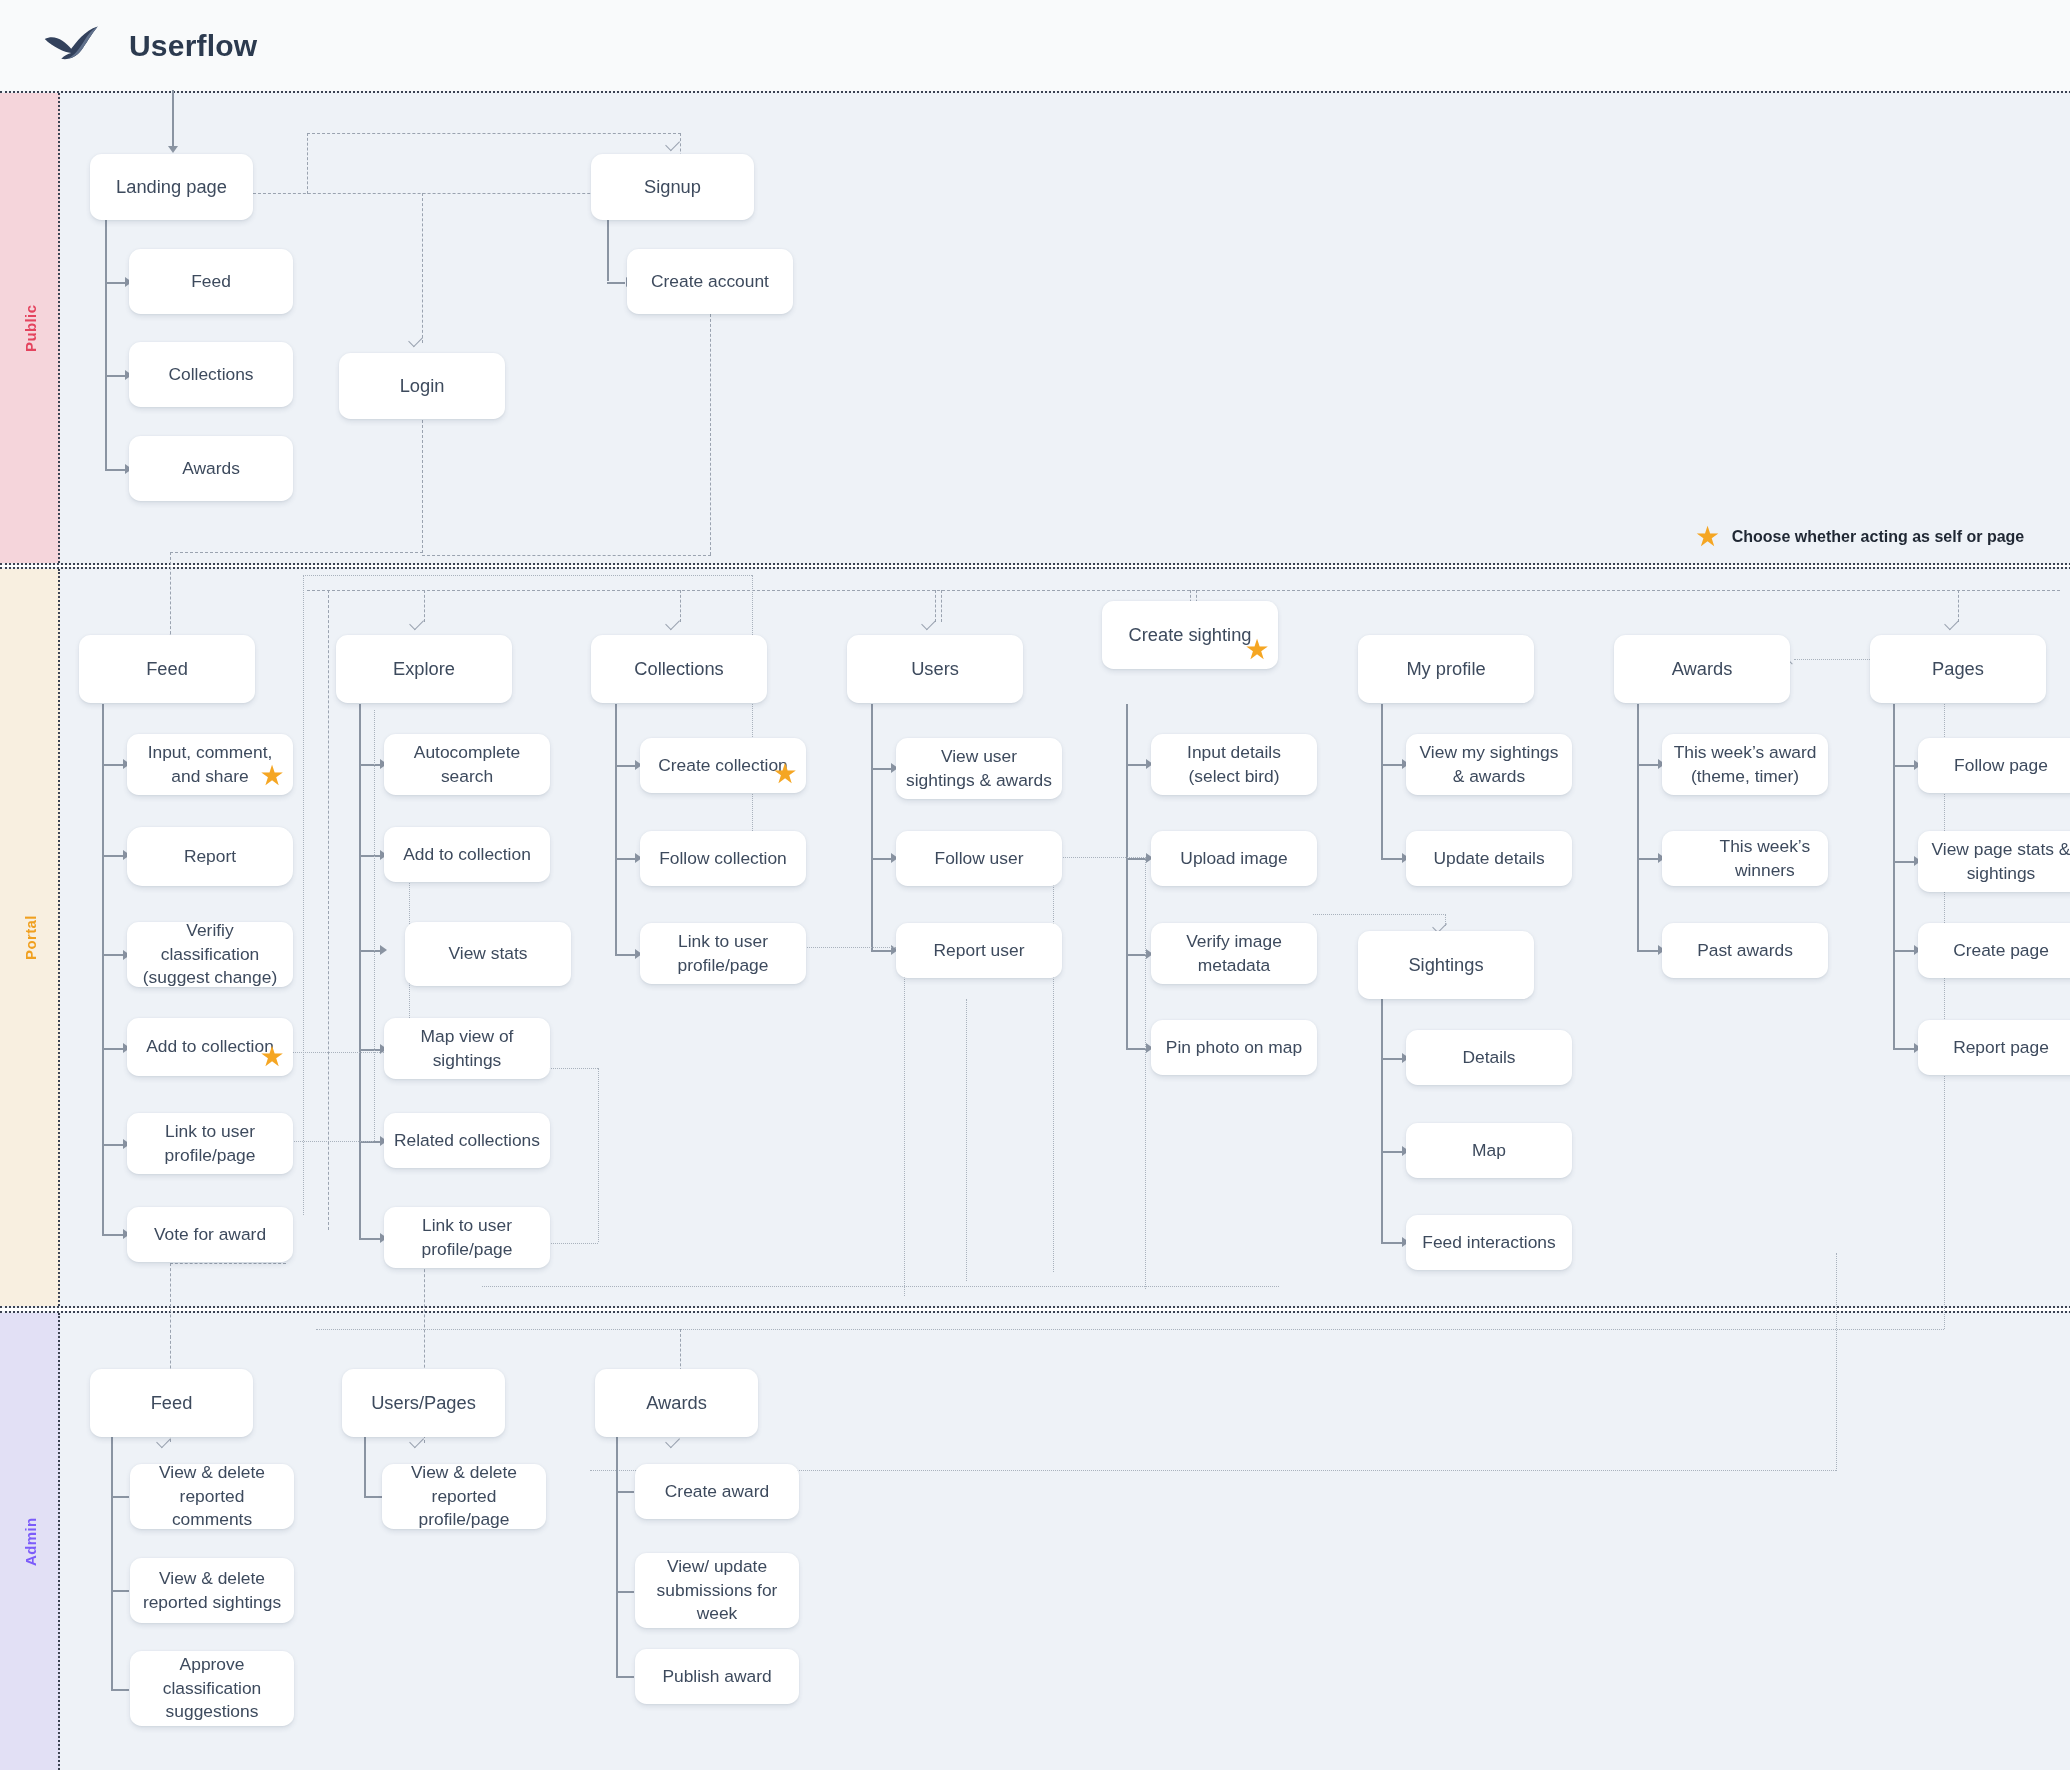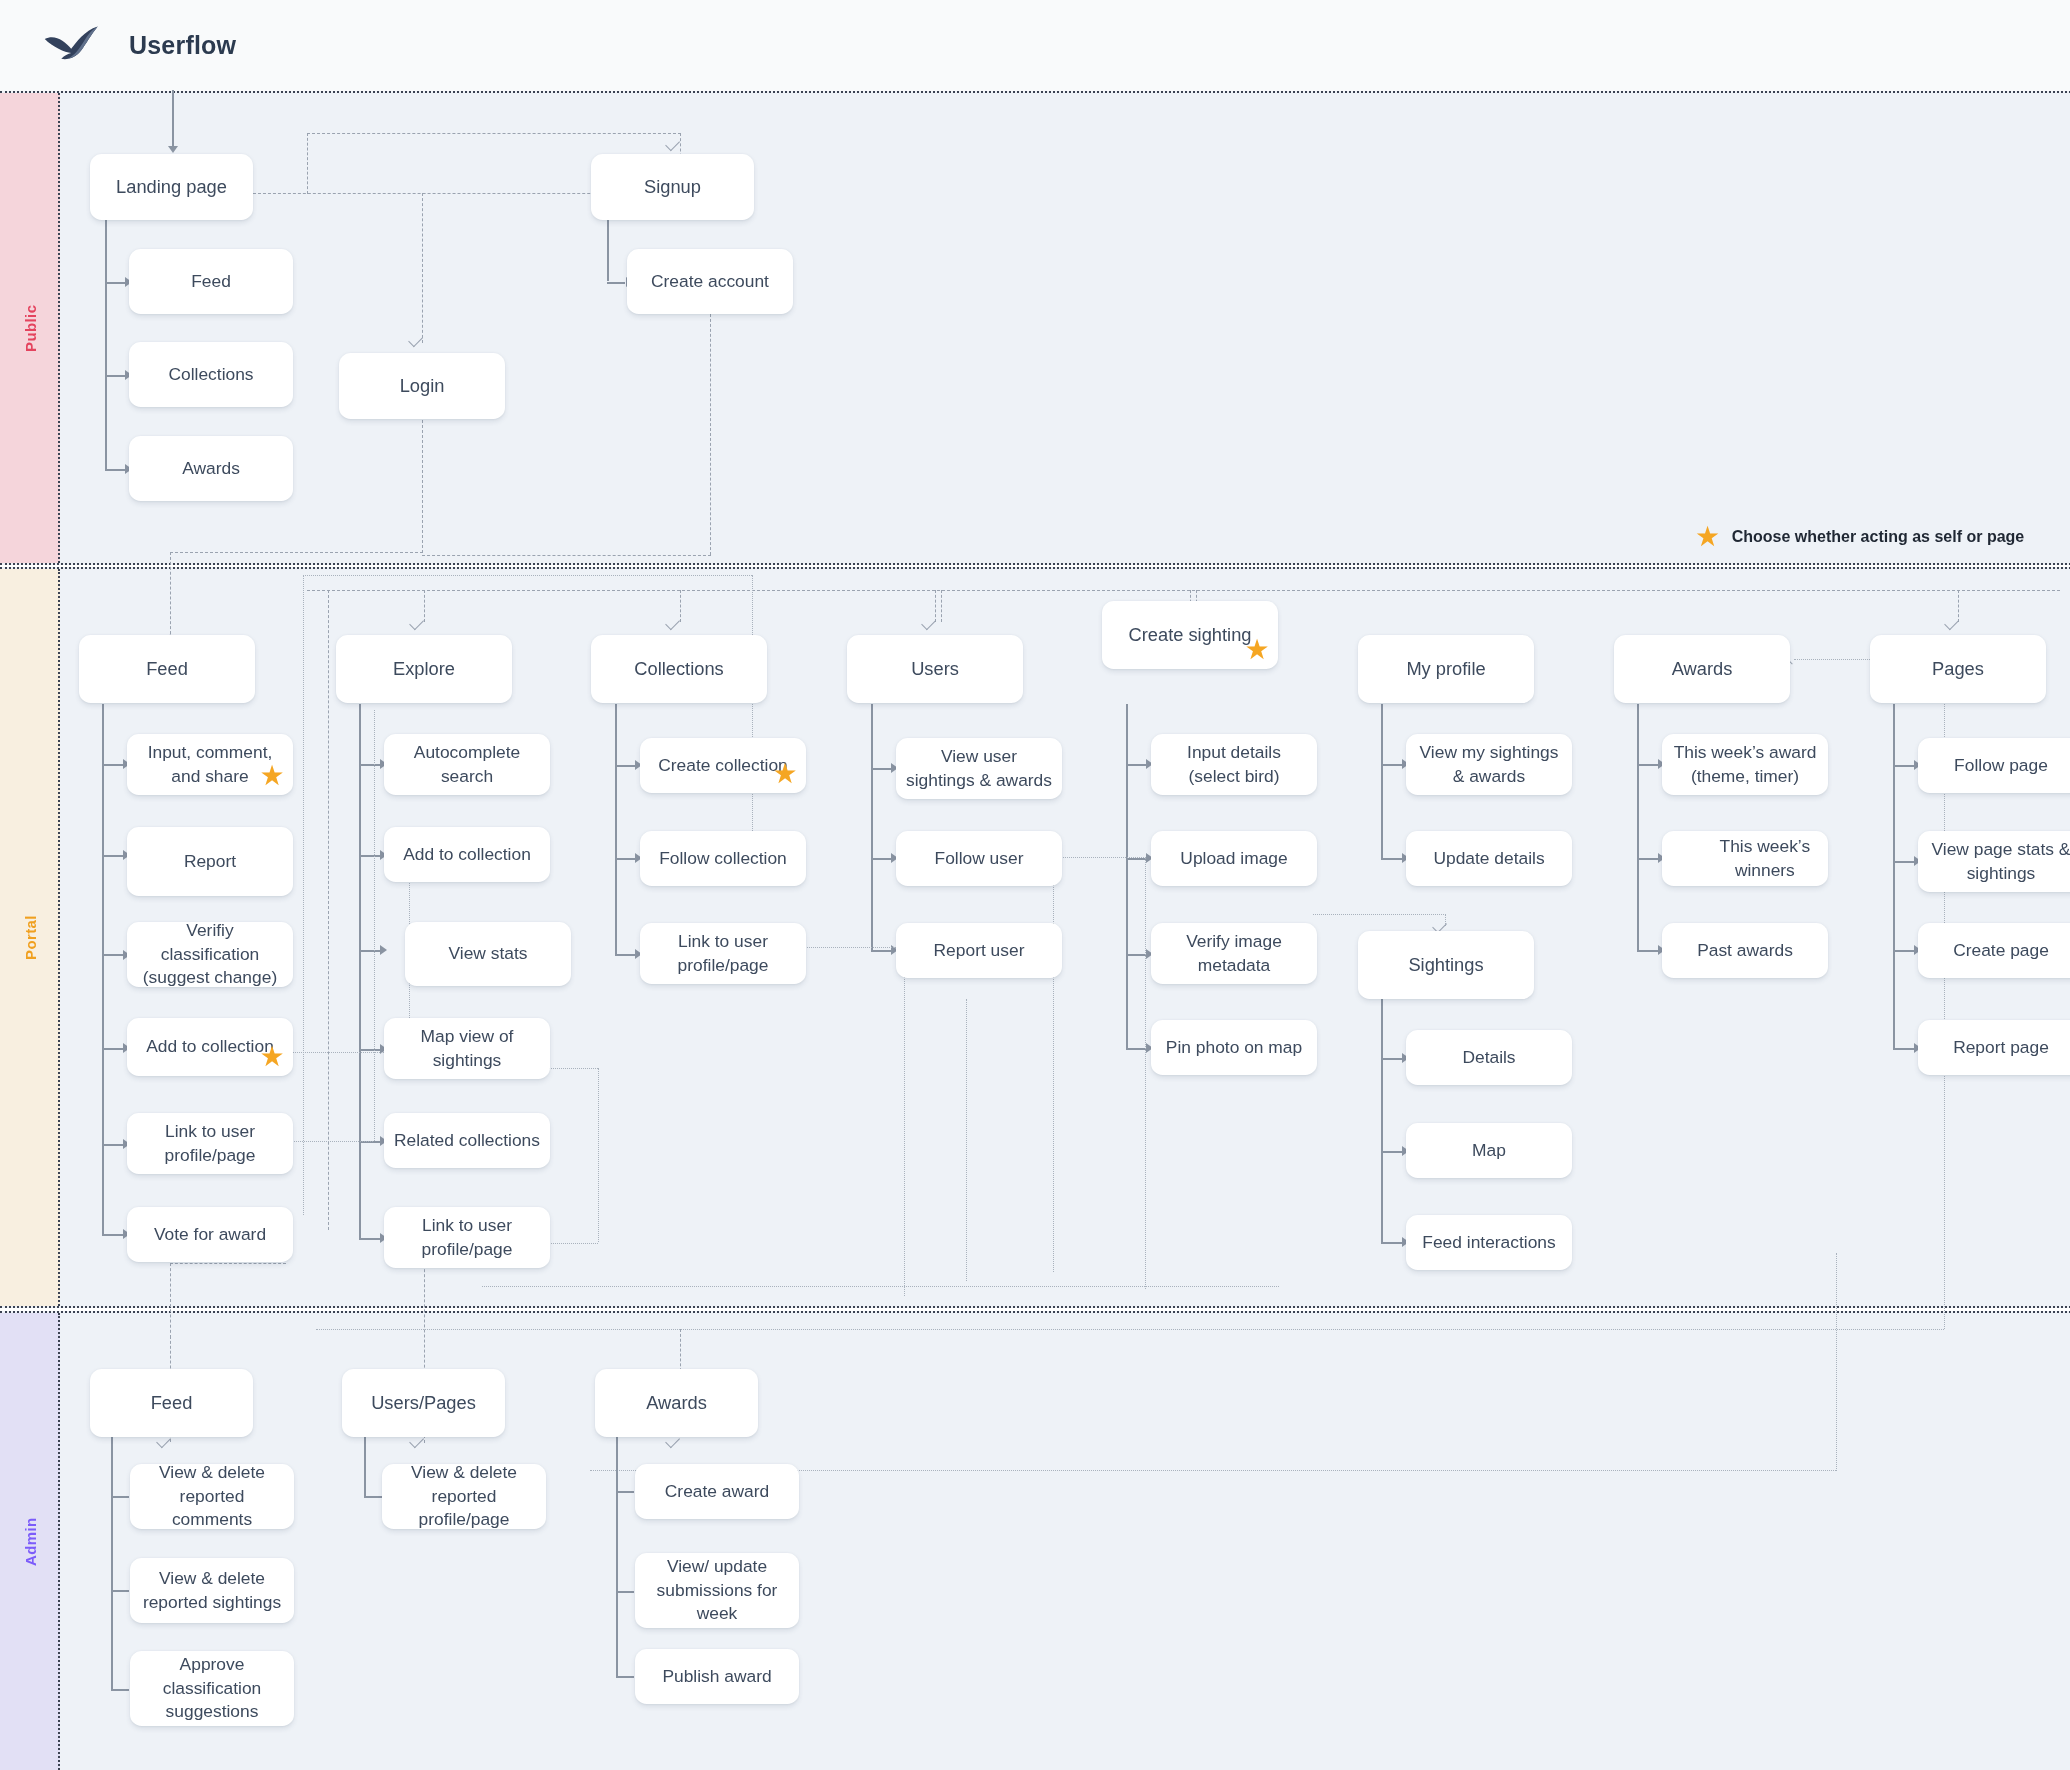--- a/index.html
+++ b/index.html
@@ -13,21 +13,21 @@
 
   
   .header {
     position: absolute; left: 0; top: 0; width: 2071px; height: 91px;
     background: #f9fafb;
     display: flex; align-items: center;
   }
   .logo { margin-left: 43px; width: 63px; height: 43px; }
   .app-title {
     margin-left: 23px;
-    font-size: 25px; font-weight: bold; color: #2c3a4f;
+    font-size: 30px; font-weight: bold; color: #2c3a4f;
     letter-spacing: 0.2px;
   }
 
   
   .band {
     position: absolute; left: 0; width: 2071px;
     border-top: 2.5px dotted #3b4252;
     border-bottom: 2.5px dotted #3b4252;
     background: #eef2f7;
   }
@@ -329,21 +329,21 @@
       <div class="node" style="left: 627px; top: 249px; width: 166px; height: 65px;">
         <span>Create account</span>
       </div>
       <div class="node parent" style="left: 79px; top: 635px; width: 176px; height: 68px;">
         <span>Feed</span>
       </div>
       <div class="node" style="left: 127px; top: 734px; width: 166px; height: 61px;">
         <span>Input, comment, and share</span>
         <span class="star">★</span>
       </div>
-      <div class="node" style="left: 127px; top: 827px; width: 166px; height: 69px;">
+      <div class="node" style="left: 127px; top: 827px; width: 166px; height: 59px; border-radius: 15px;">
         <span>Report</span>
       </div>
       <div class="node" style="left: 127px; top: 922px; width: 166px; height: 65px;">
         <span>Verifiy classification (suggest change)</span>
       </div>
       <div class="node" style="left: 127px; top: 1018px; width: 166px; height: 58px;">
         <span>Add to collection</span>
         <span class="star">★</span>
       </div>
       <div class="node" style="left: 127px; top: 1113px; width: 166px; height: 61px;">

